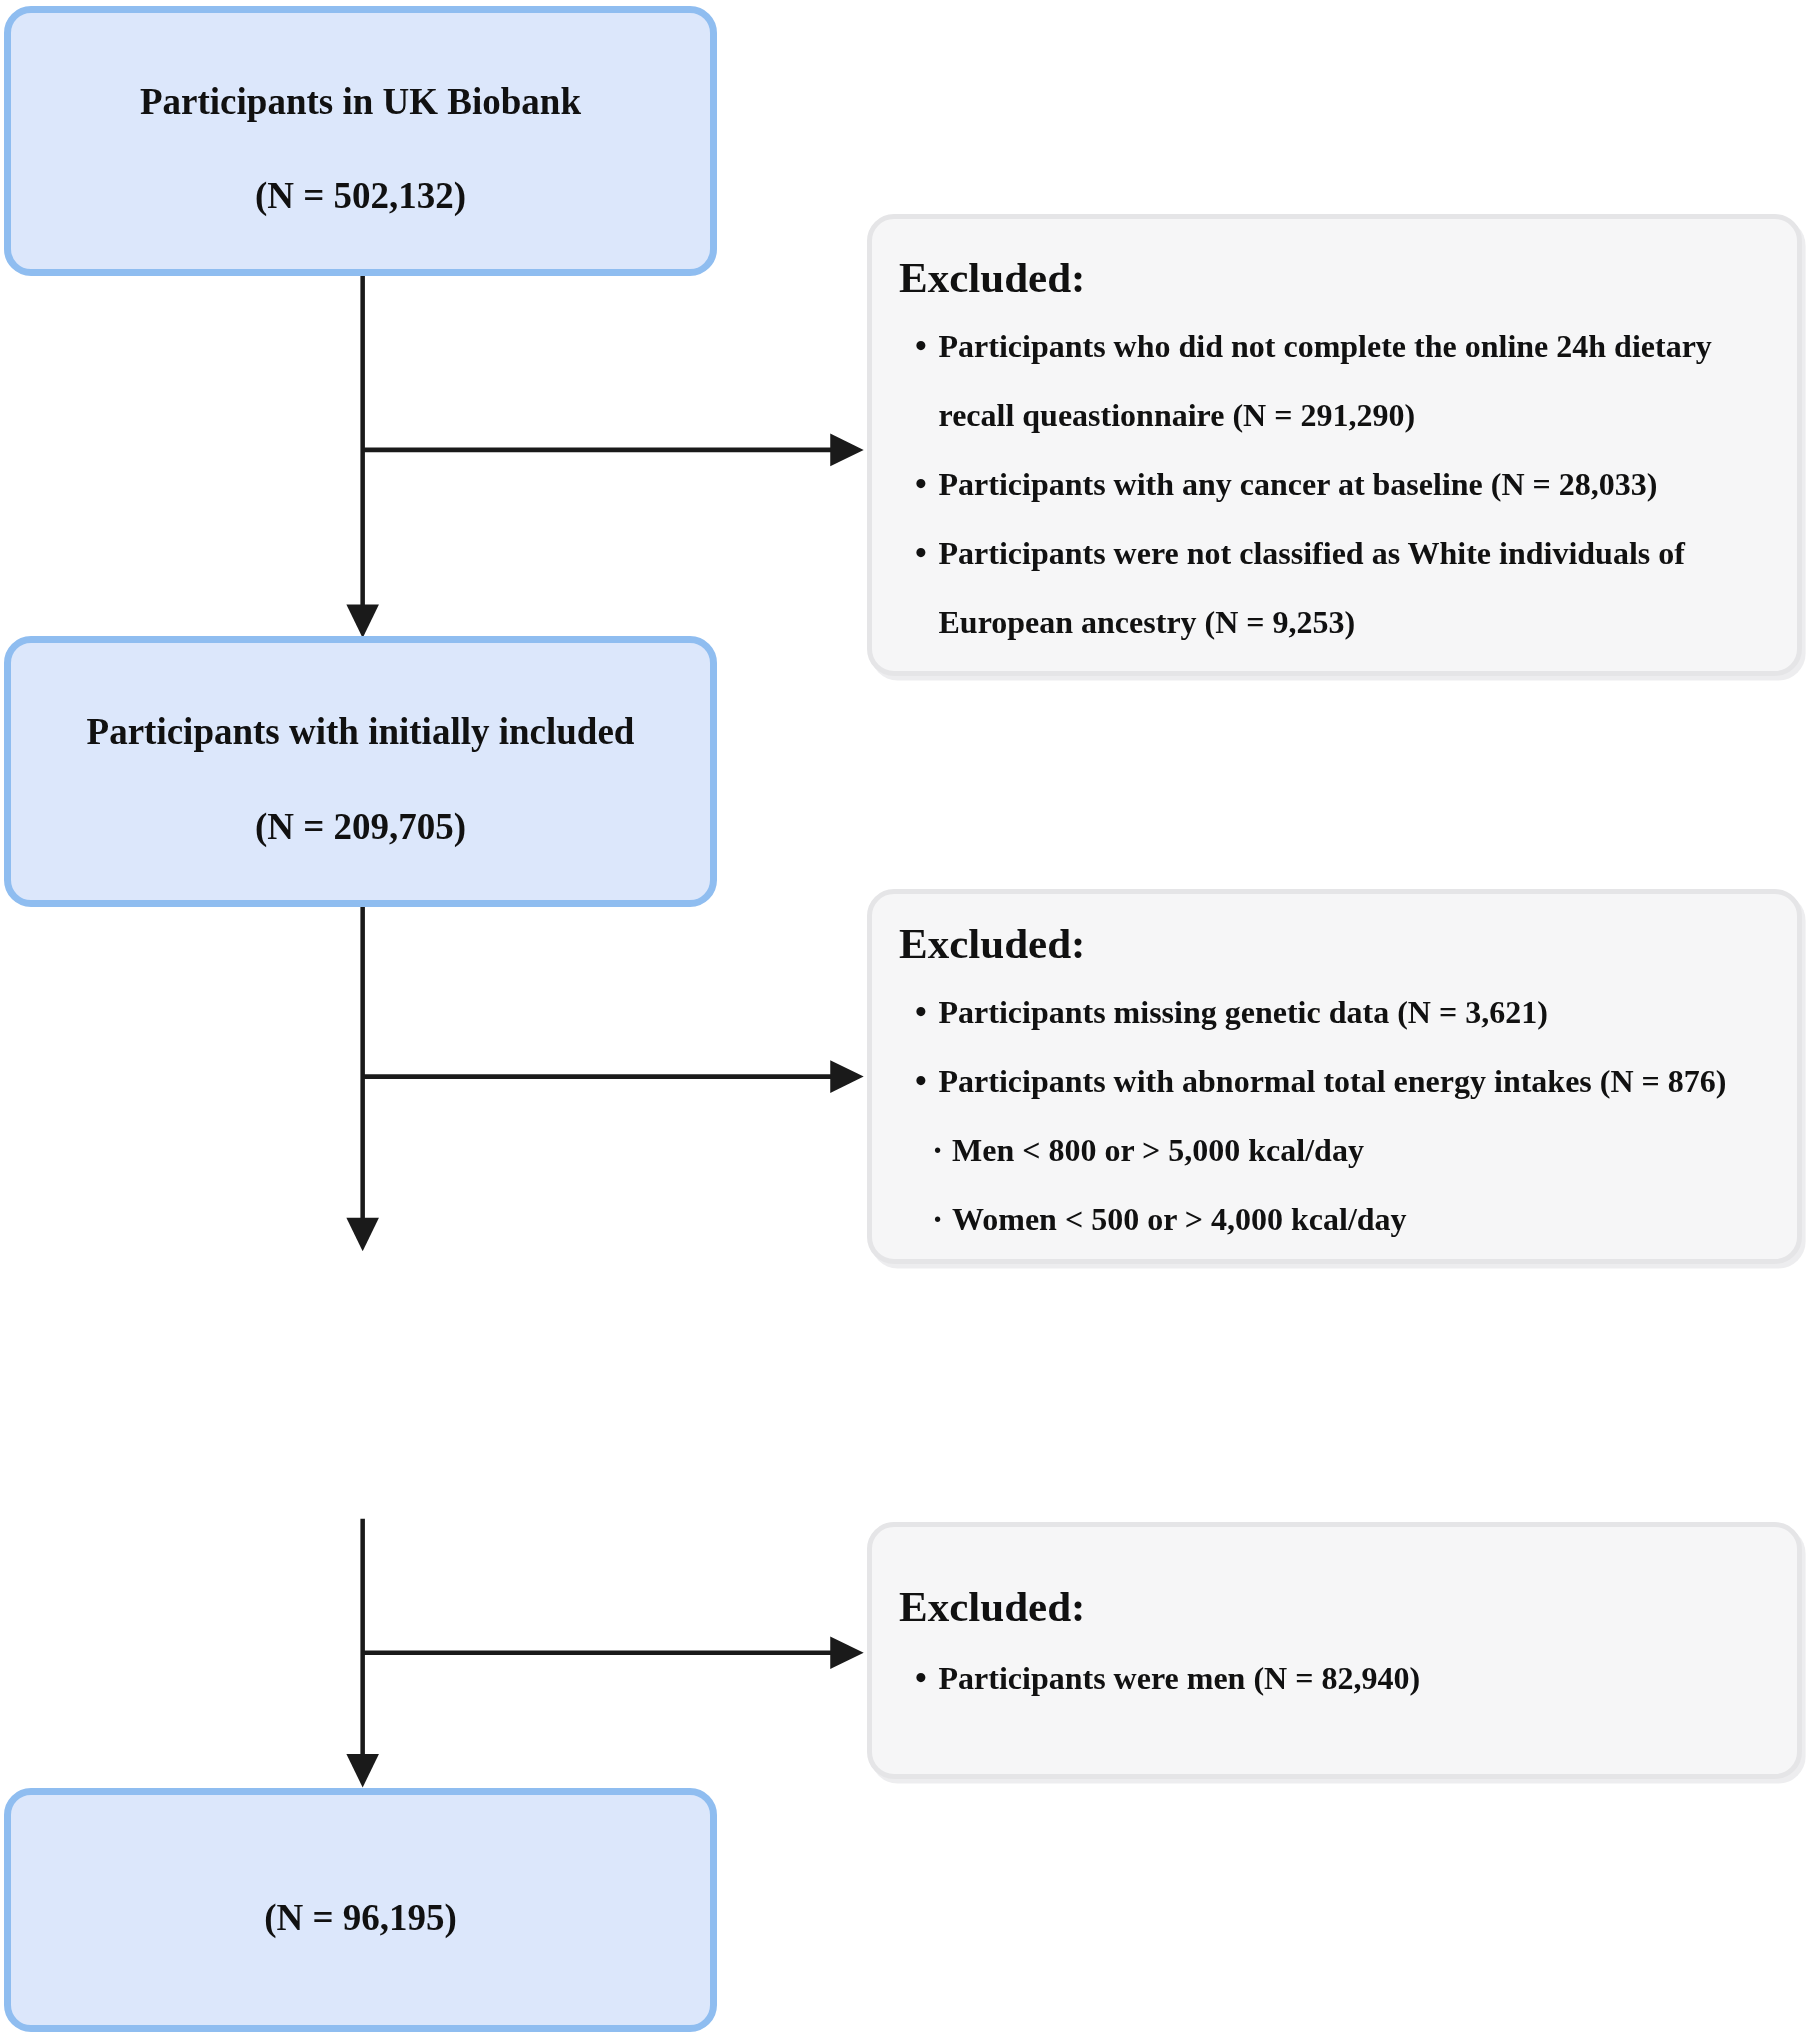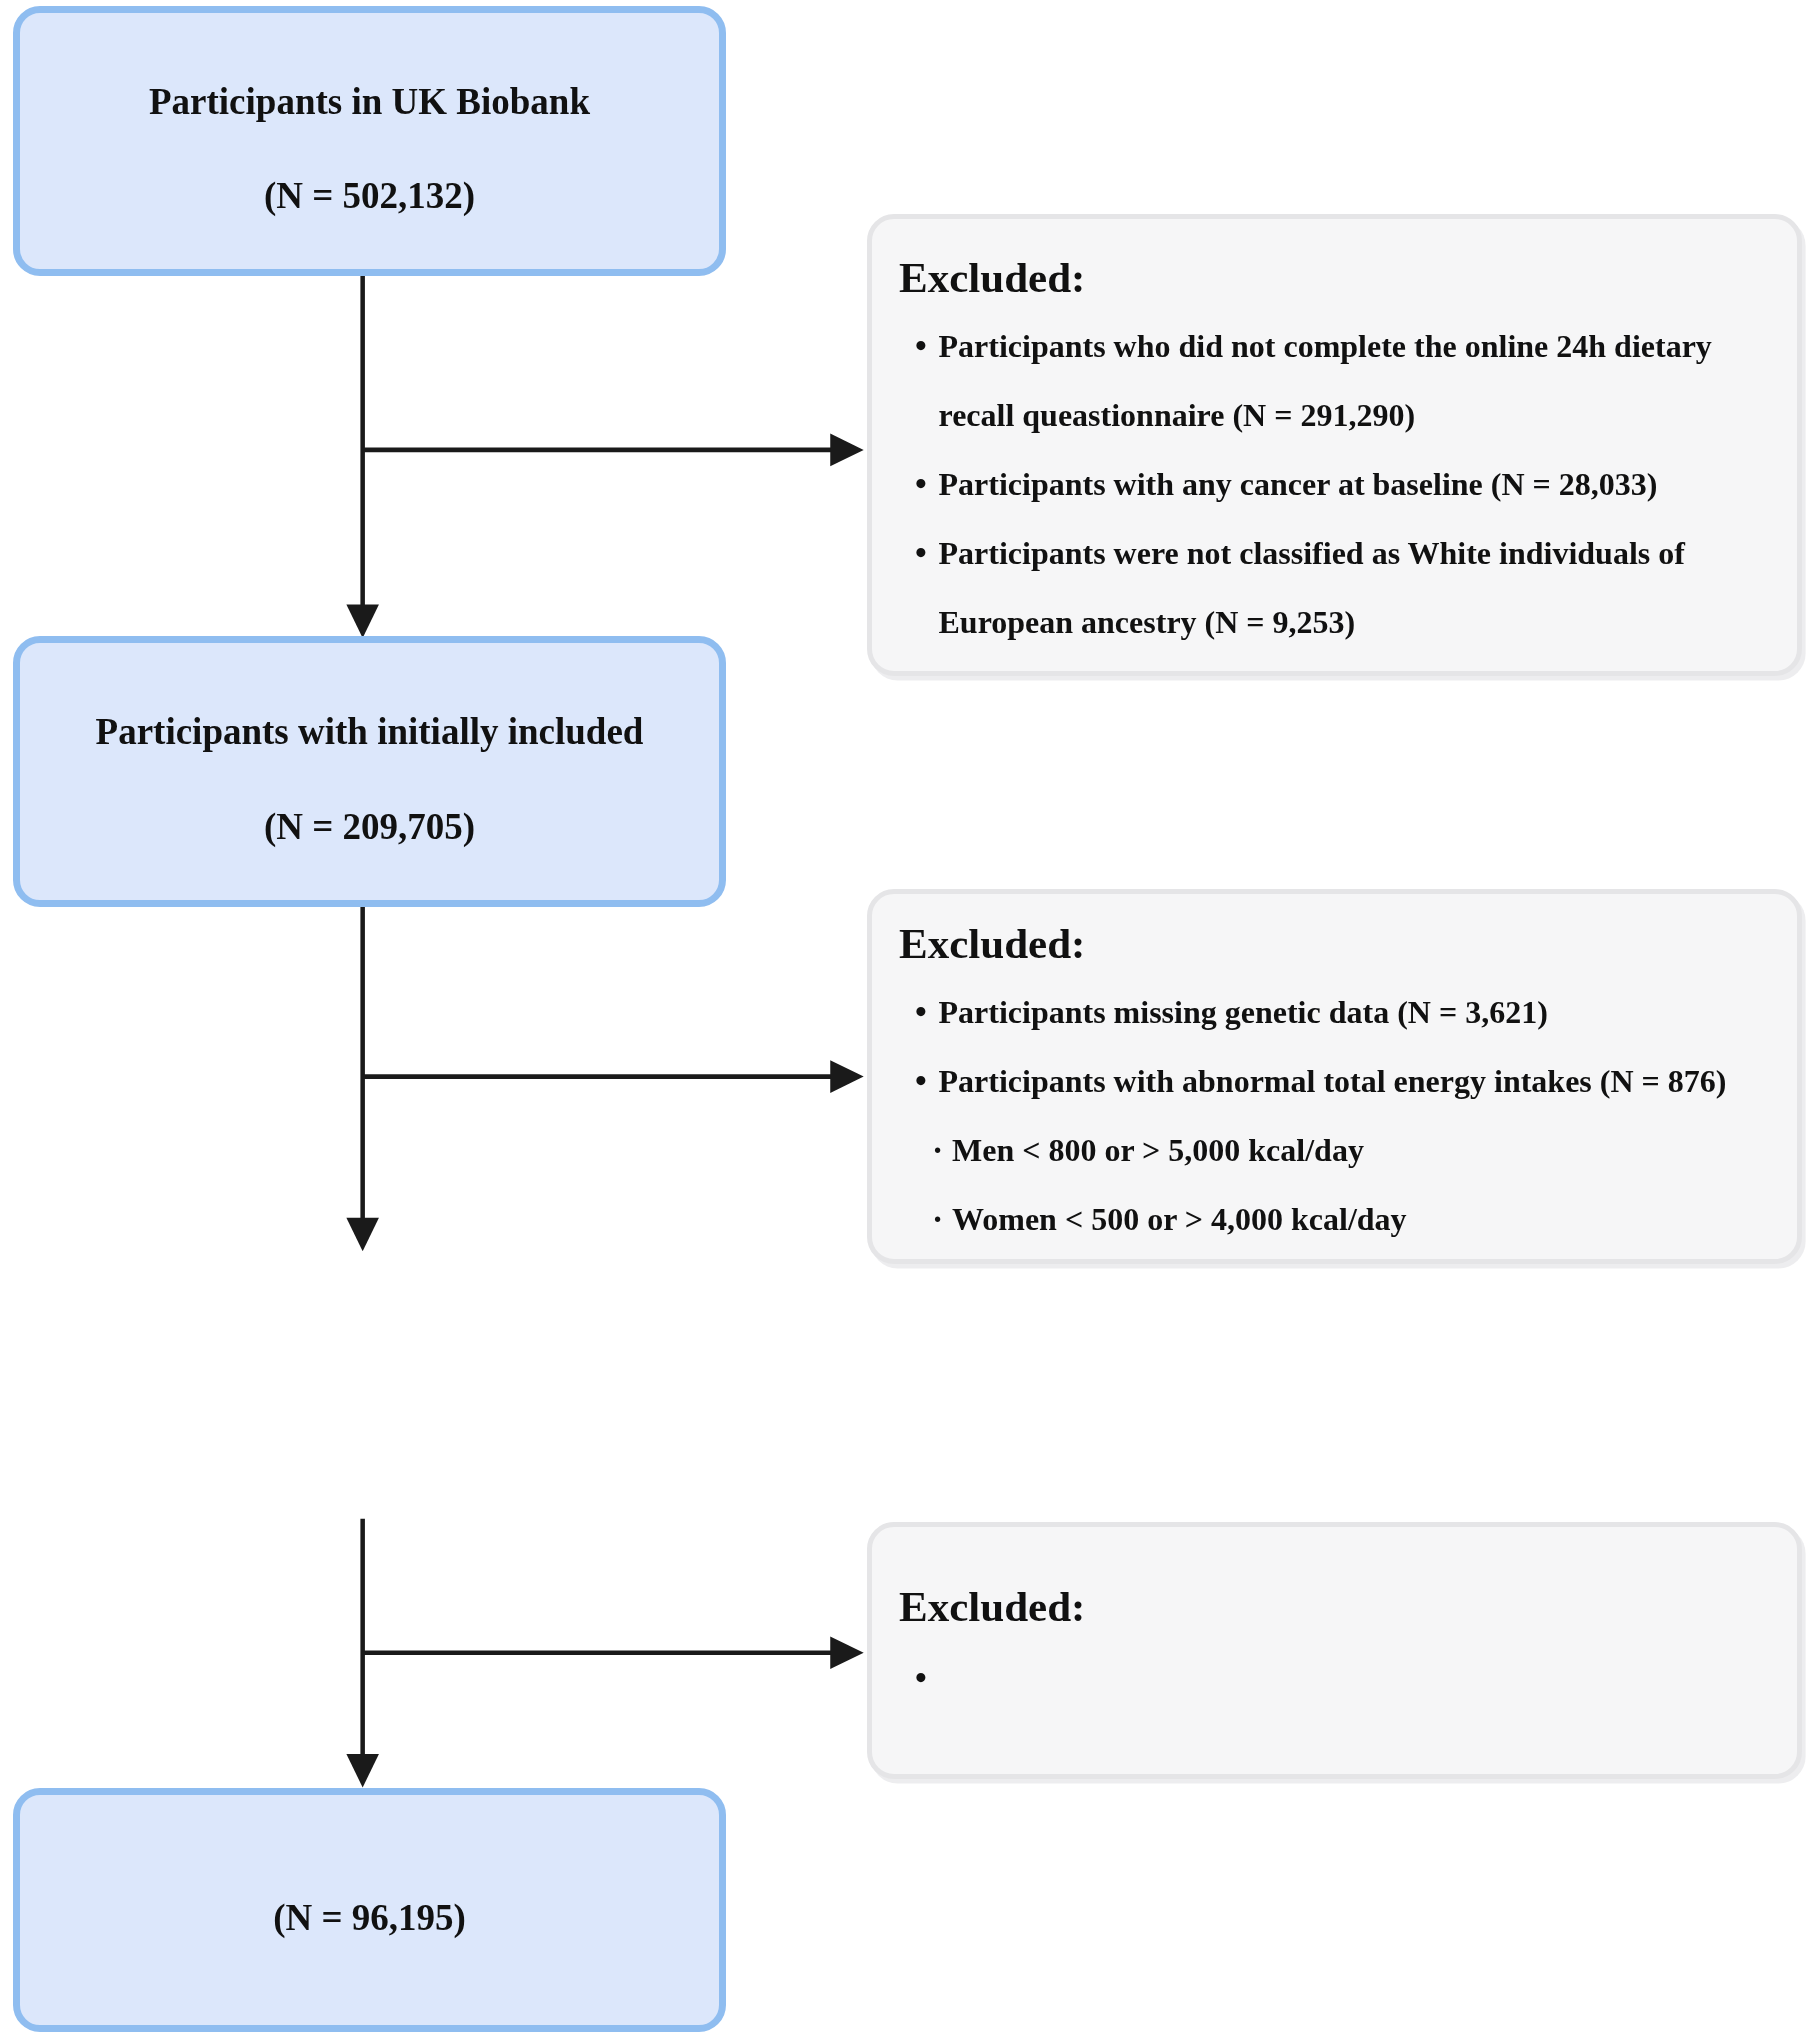--- a/index.html
+++ b/index.html
@@ -10,21 +10,21 @@
     background: #ffffff;
     font-family: "Liberation Serif", "DejaVu Serif", serif;
     font-weight: bold;
     color: #111111;
     overflow: hidden;
   }
 
   
   .flow-box {
     position: absolute;
-    left: 13px;
+    left: 4px;
     width: 713px;
     box-sizing: border-box;
     background: #dce7fb;
     border: 7.2px solid #8fbdf0;
     border-radius: 27px;
     display: flex;
     flex-direction: column;
     justify-content: center;
     align-items: center;
     gap: 52px;
@@ -157,20 +157,21 @@
       <span class="marker">·</span>
       <span class="text">Women &lt; 500 or &gt; 4,000 kcal/day</span>
     </div>
   </div>
 
 
   <div class="excl-box tall-lines" style="top:1522px;height:257px;padding-top:43px">
     <div class="excl-heading">Excluded:</div>
     <div class="excl-line">
       <span class="marker">•</span>
+      <span class="text">Participants were men (N = 82,940)</span>
     </div>
   </div>
 
   <div class="flow-box" style="top:1788px;height:244px">
     <div class="flow-count">(N = 96,195)</div>
   </div>
 
 </div>
 
 

